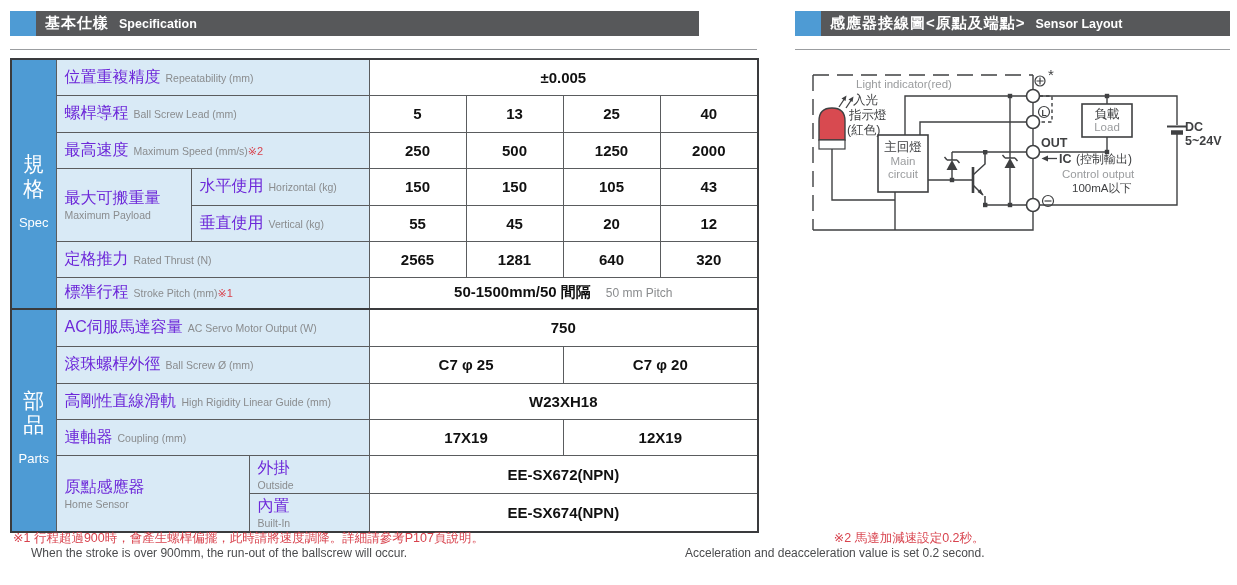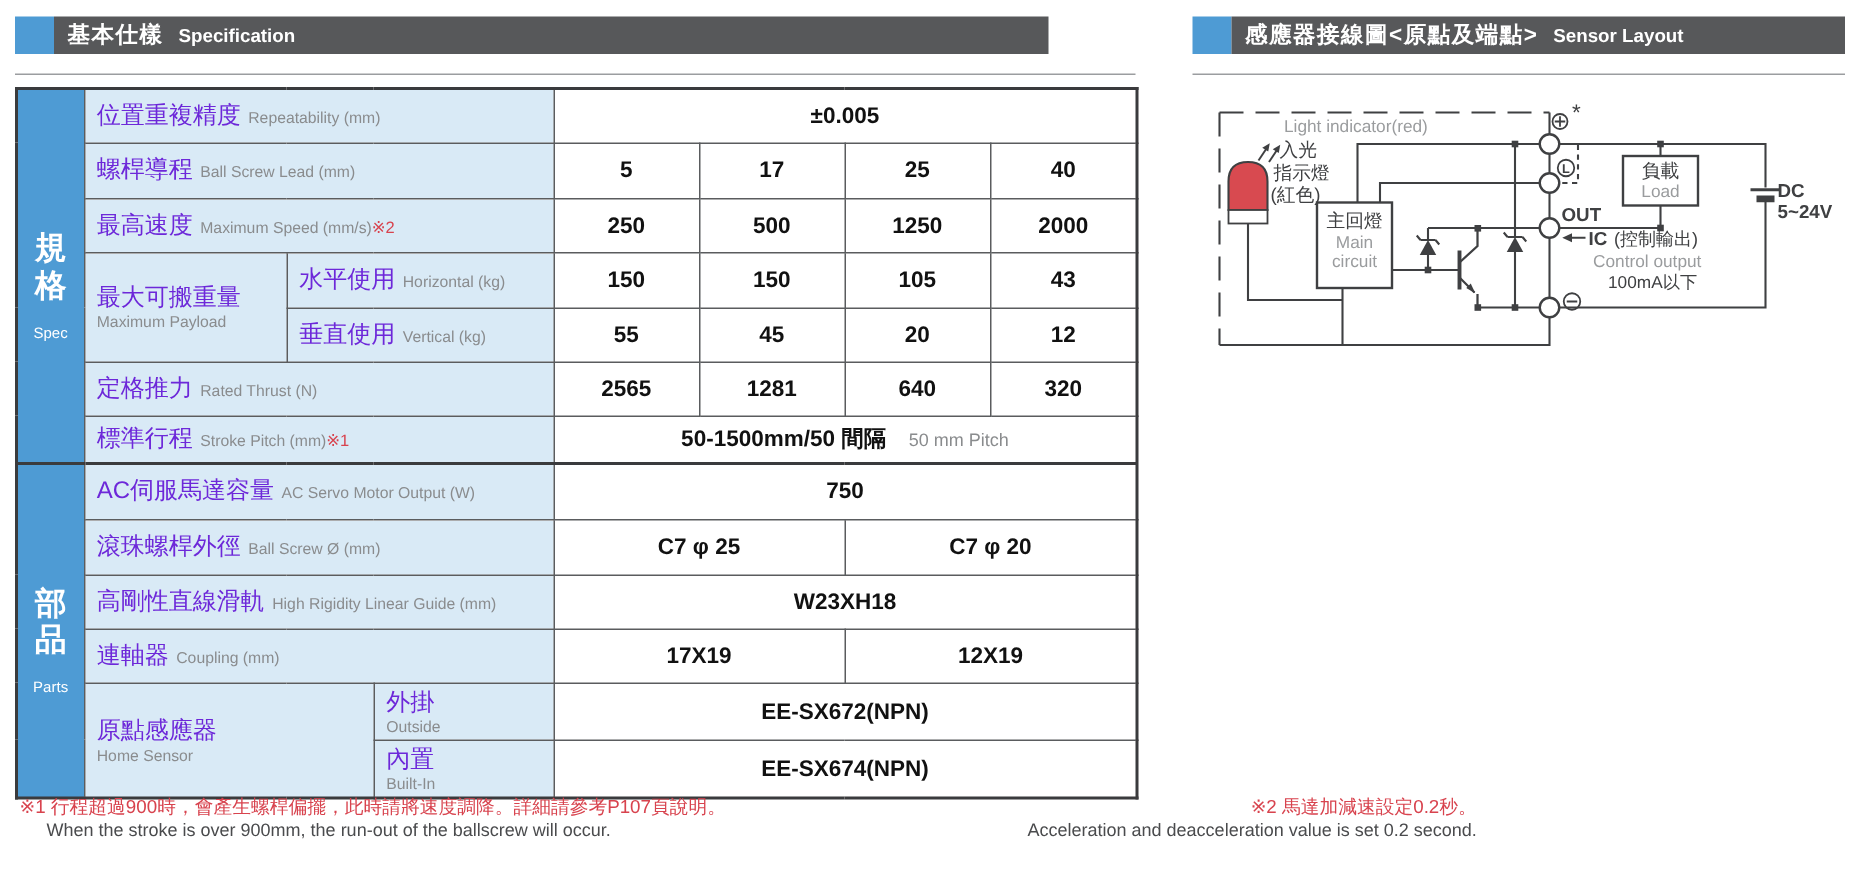--- a/index.html
+++ b/index.html
@@ -22,23 +22,23 @@
   
   table.spec {
     position:absolute; left:10px; top:58px; width:747px;
     border-collapse:collapse; table-layout:fixed;
     border:2px solid #3a3b3d;
   }
   table.spec td { border:1px solid #5a5c5e; overflow:hidden; }
   td.sidebar {
     background:#4e9bd4; color:#ffffff; text-align:center; vertical-align:middle;
   }
-  .side-zh { display:block; width:22px; margin:14px auto; font-size:21px; font-weight:700;
+  .side-zh { display:block; width:22px; margin:14px auto; font-size:21px; font-weight:400;
              line-height:1.15; word-break:break-all; letter-spacing:0; }
-  .side-en { display:block; font-size:10px; margin-top:2px; }
+  .side-en { display:block; font-size:13px; margin-top:2px; }
   td.label { background:#d9eaf6; padding:2px 4px 2px 8px; vertical-align:middle; }
   .lzh { font-size:16px; color:#6d28d9; }
   .len { font-size:10.5px; color:#8a8c8e; margin-left:5px; }
   .lnote { font-size:11px; color:#d8434e; }
   .stack .lzh, .stack .len { display:block; margin-left:0; }
   td.value { background:#ffffff; text-align:center; vertical-align:middle;
              font-size:15px; font-weight:700; color:#111; }
   .vsub { font-size:12px; font-weight:400; color:#8a8c8e; margin-left:15px; }
   tr.sec2-top td { border-top:2px solid #3a3b3d; }
   
@@ -90,21 +90,21 @@
     <td class="label" colspan="3">
       <span class="lzh">位置重複精度</span><span class="len">Repeatability (mm)</span>
     </td>
     <td class="value" colspan="4">±0.005</td>
   </tr>
   <tr style="height:37px">
     <td class="label" colspan="3">
       <span class="lzh">螺桿導程</span><span class="len">Ball Screw Lead (mm)</span>
     </td>
     <td class="value">5</td>
-    <td class="value">17</td>
+    <td class="value">13</td>
     <td class="value">25</td>
     <td class="value">40</td>
   </tr>
   <tr style="height:36px">
     <td class="label" colspan="3">
       <span class="lzh">最高速度</span><span class="len">Maximum Speed (mm/s)</span><span class="lnote">※2</span>
     </td>
     <td class="value">250</td>
     <td class="value">500</td>
     <td class="value">1250</td>

